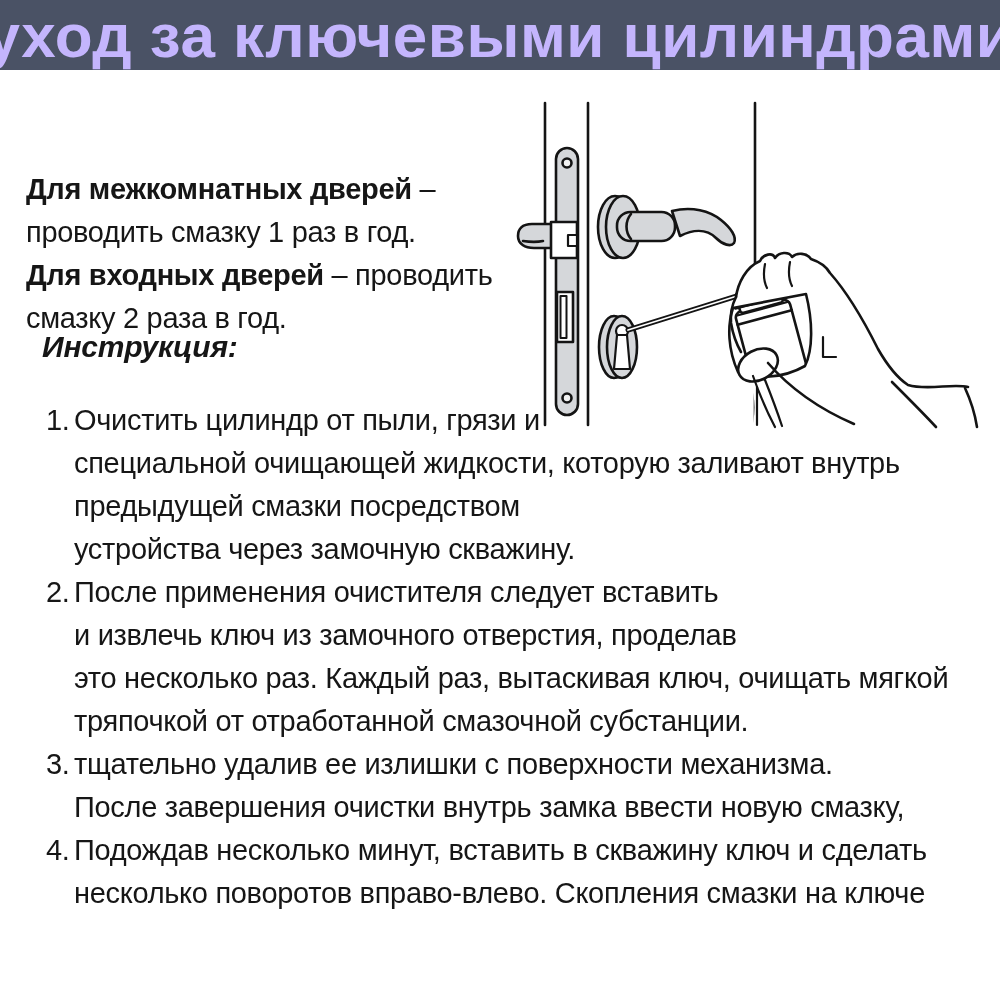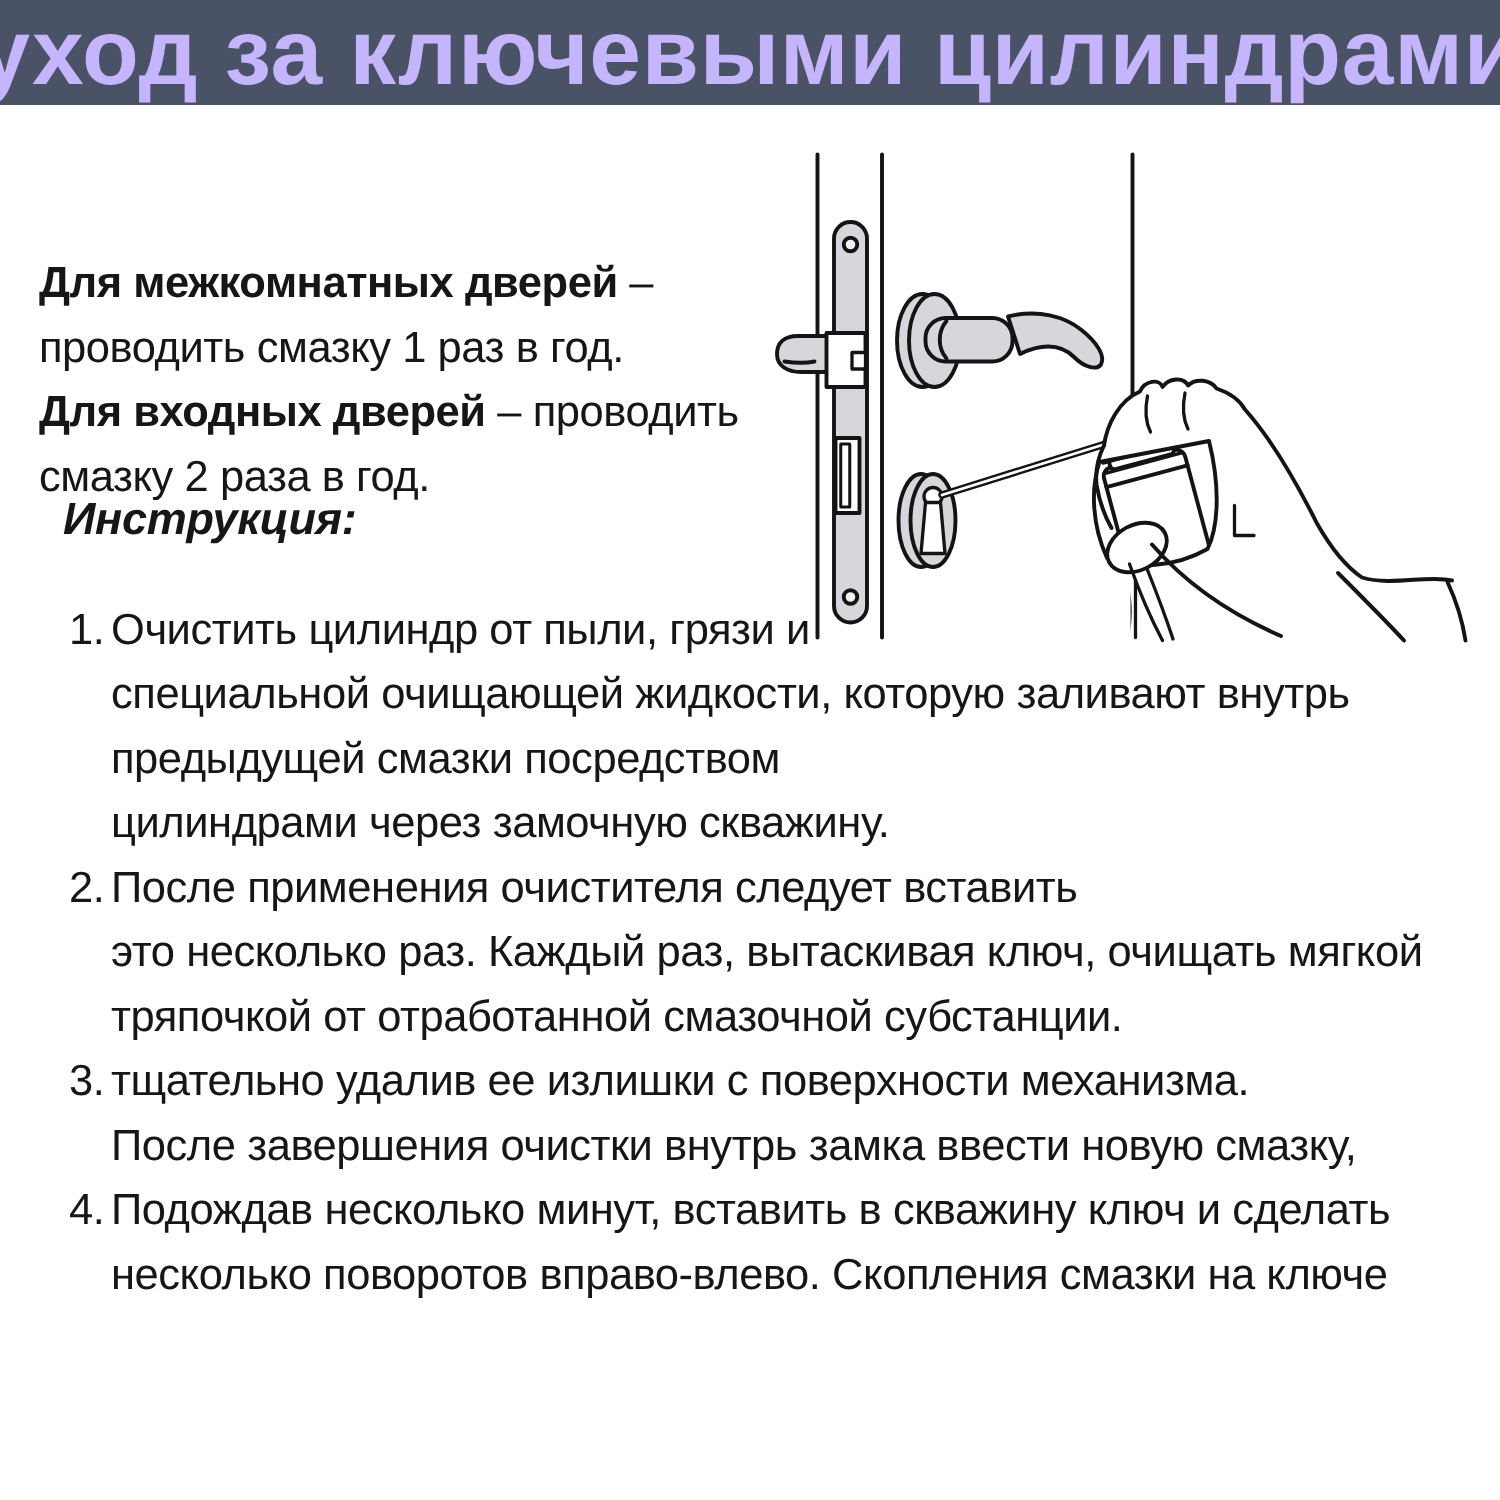--- a/index.html
+++ b/index.html
@@ -48,27 +48,28 @@
 
 <h2 class="section-heading">Инструкция:</h2>
 
 <div class="list">
   <div class="item">
     <div class="num">1.</div>
     <div class="lines">
       <div>Очистить цилиндр от пыли, грязи и</div>
       <div>специальной очищающей жидкости, которую заливают внутрь</div>
       <div>предыдущей смазки посредством</div>
-      <div>цилиндрами через замочную скважину.</div>
+      <div>устройства через замочную скважину.</div>
     </div>
   </div>
   <div class="item">
     <div class="num">2.</div>
     <div class="lines">
       <div>После применения очистителя следует вставить</div>
+      <div>и извлечь ключ из замочного отверстия, проделав</div>
       <div>это несколько раз. Каждый раз, вытаскивая ключ, очищать мягкой</div>
       <div>тряпочкой от отработанной смазочной субстанции.</div>
     </div>
   </div>
   <div class="item">
     <div class="num">3.</div>
     <div class="lines">
       <div>тщательно удалив ее излишки с поверхности механизма.</div>
       <div>После завершения очистки внутрь замка ввести новую смазку,</div>
     </div>

